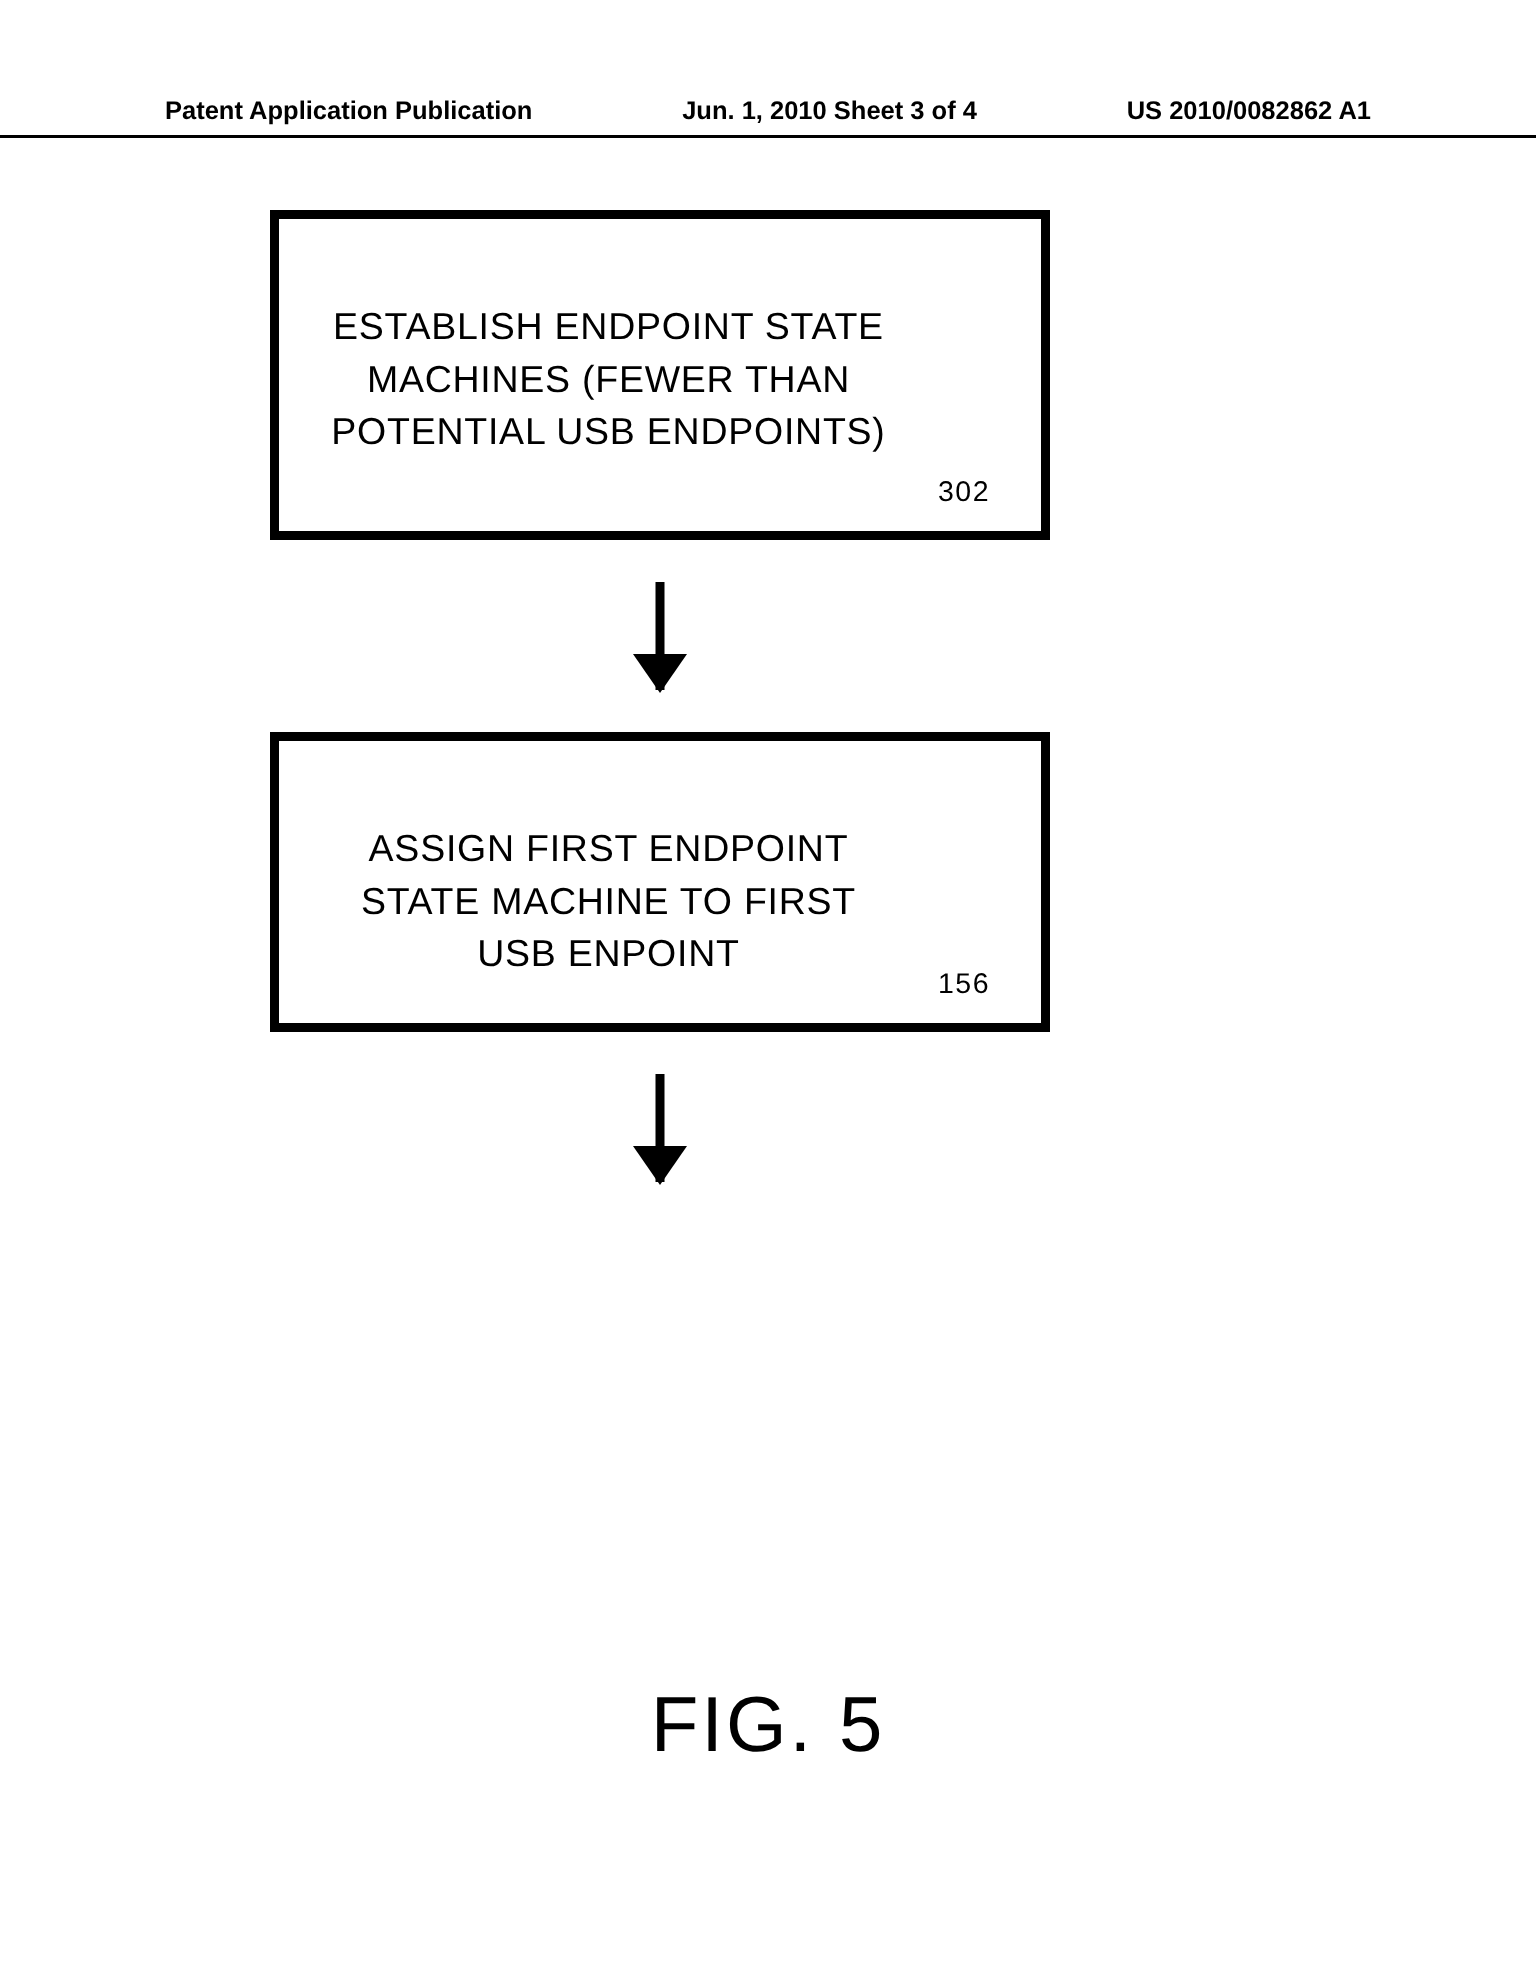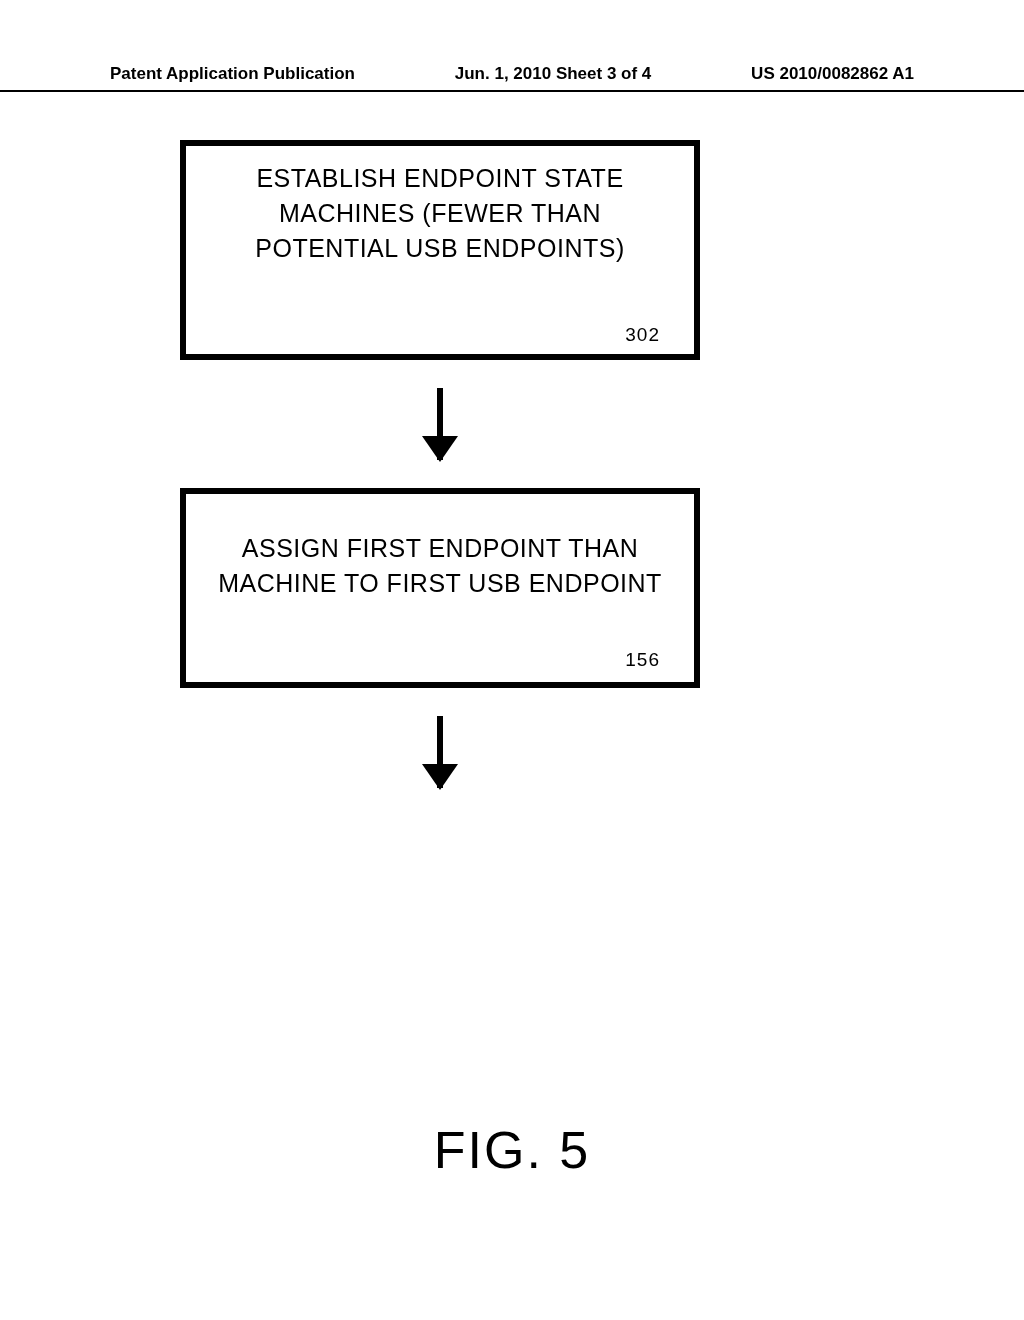--- a/index.html
+++ b/index.html
@@ -34,21 +34,21 @@
     display: flex;
     flex-direction: column;
     align-items: center;
   }
   .box {
     width: 520px;
     border: 6px solid #000;
     padding: 24px 28px 14px 28px;
     position: relative;
     display: flex;
-    flex-direction: column;
+    flex-direction: row;
     justify-content: center;
     align-items: center;
   }
   .box-text {
     font-size: 25px;
     font-weight: 400;
     text-align: center;
     line-height: 1.4;
     letter-spacing: 0.5px;
     font-family: Arial, sans-serif;
@@ -113,21 +113,21 @@
 <div class="flow">
 
   <div class="box box1">
     <div class="box-text">ESTABLISH ENDPOINT STATE MACHINES (FEWER THAN POTENTIAL USB ENDPOINTS)</div>
     <div class="box-num">302</div>
   </div>
 
   <div class="arrow"></div>
 
   <div class="box box2">
-    <div class="box-text">ASSIGN FIRST ENDPOINT THAN MACHINE TO FIRST USB ENDPOINT</div>
+    <div class="box-text">ASSIGN FIRST ENDPOINT STATE MACHINE TO FIRST USB ENPOINT</div>
     <div class="box-num">156</div>
   </div>
 
   <div class="arrow"></div>
 
 
 </div>
 
 <div class="fig-label">FIG. 5</div>
 

